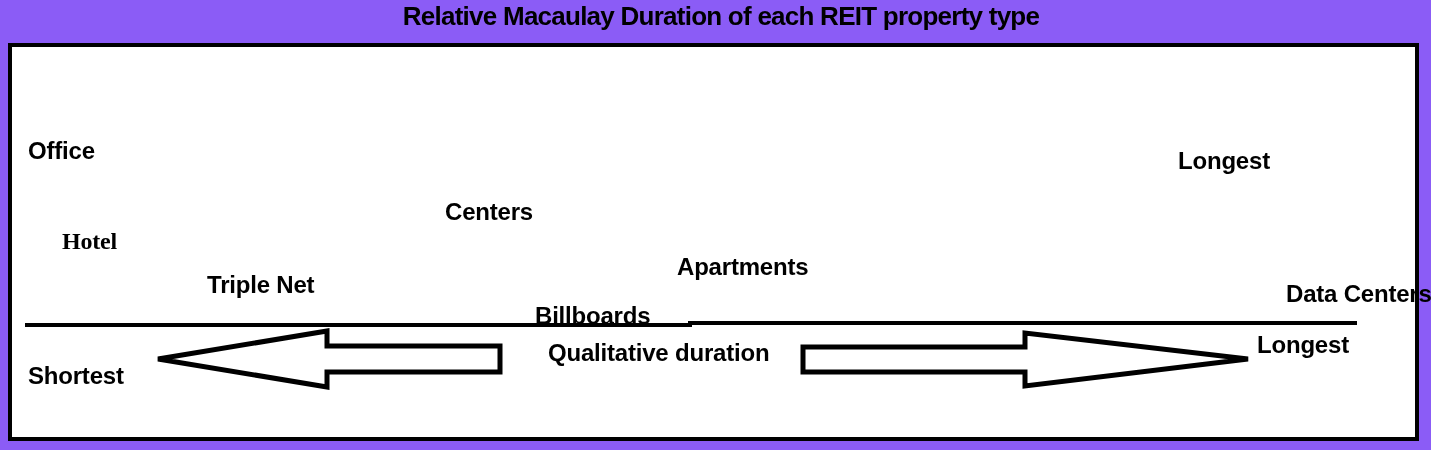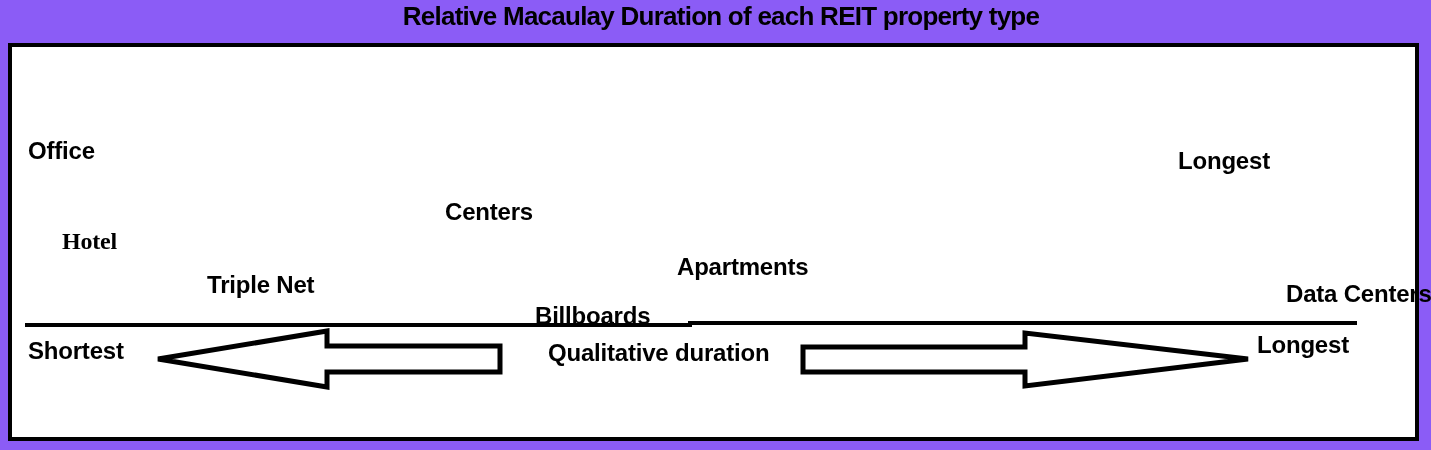--- a/index.html
+++ b/index.html
@@ -53,21 +53,21 @@
     color: #000000;
   }
   .axis-svg {
     position: absolute;
     left: 0;
     top: 0;
     width: 1431px;
     height: 450px;
     display: block;
   }
-  .axis-label.shortest  { left: 28px;   top: 335px; }
+  .axis-label.shortest  { left: 28px;   top: 360px; }
   .axis-label.center    { left: 530px;  top: 337px; margin-left: 18px; }
   .axis-label.longest   { left: 1257px; top: 329px; }
 </style>
 </head>
 <body>
 
 <div class="stage">
 
   <div class="fig-title">Relative Macaulay Duration of each REIT property type</div>
 

